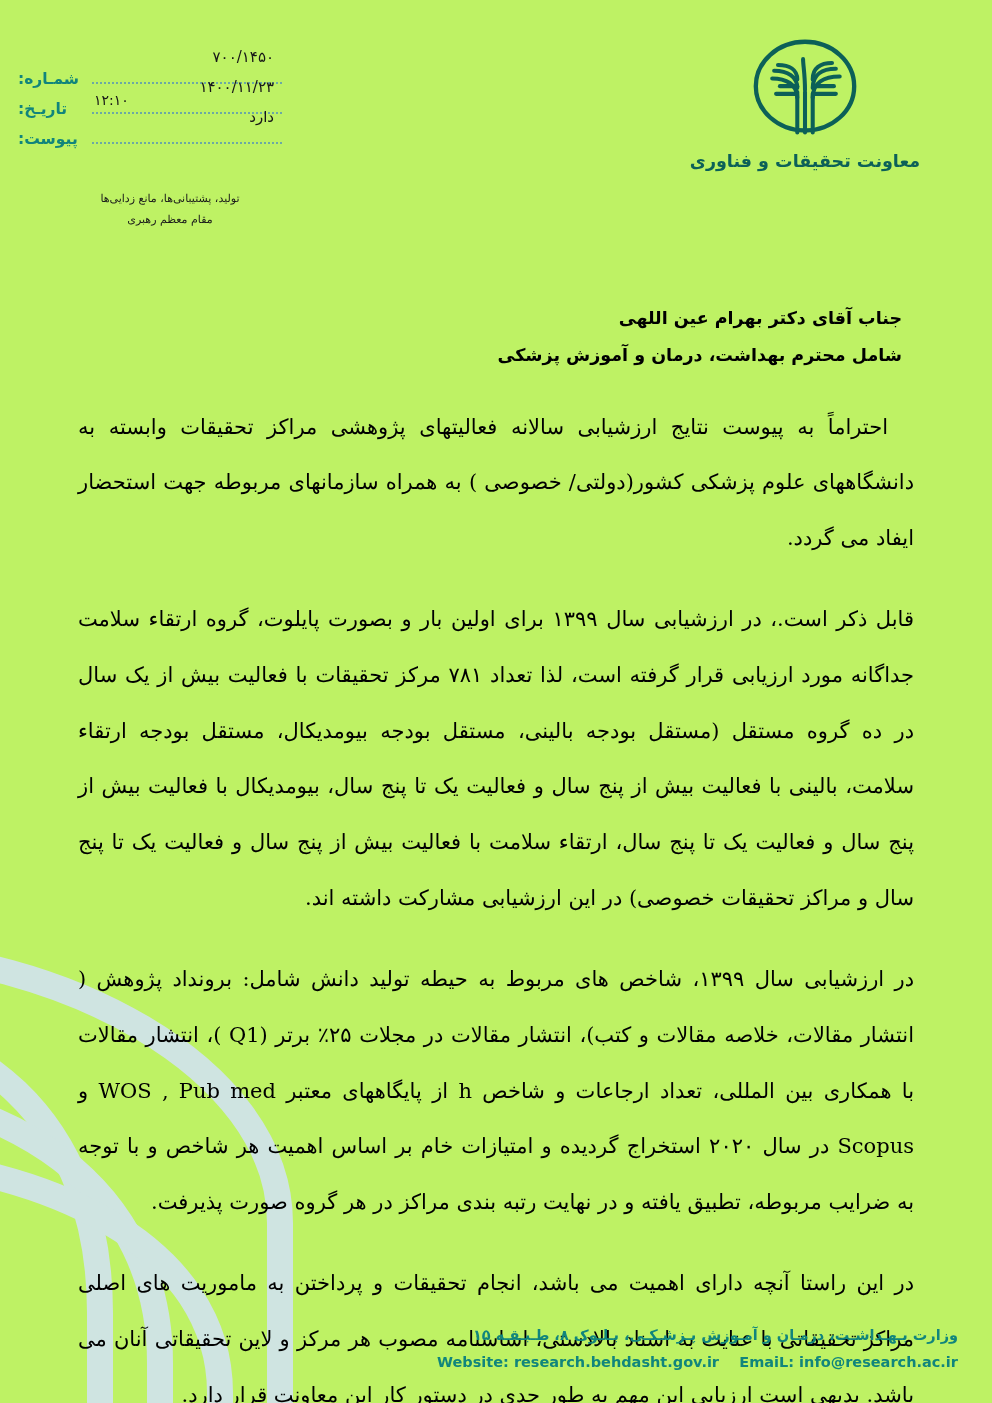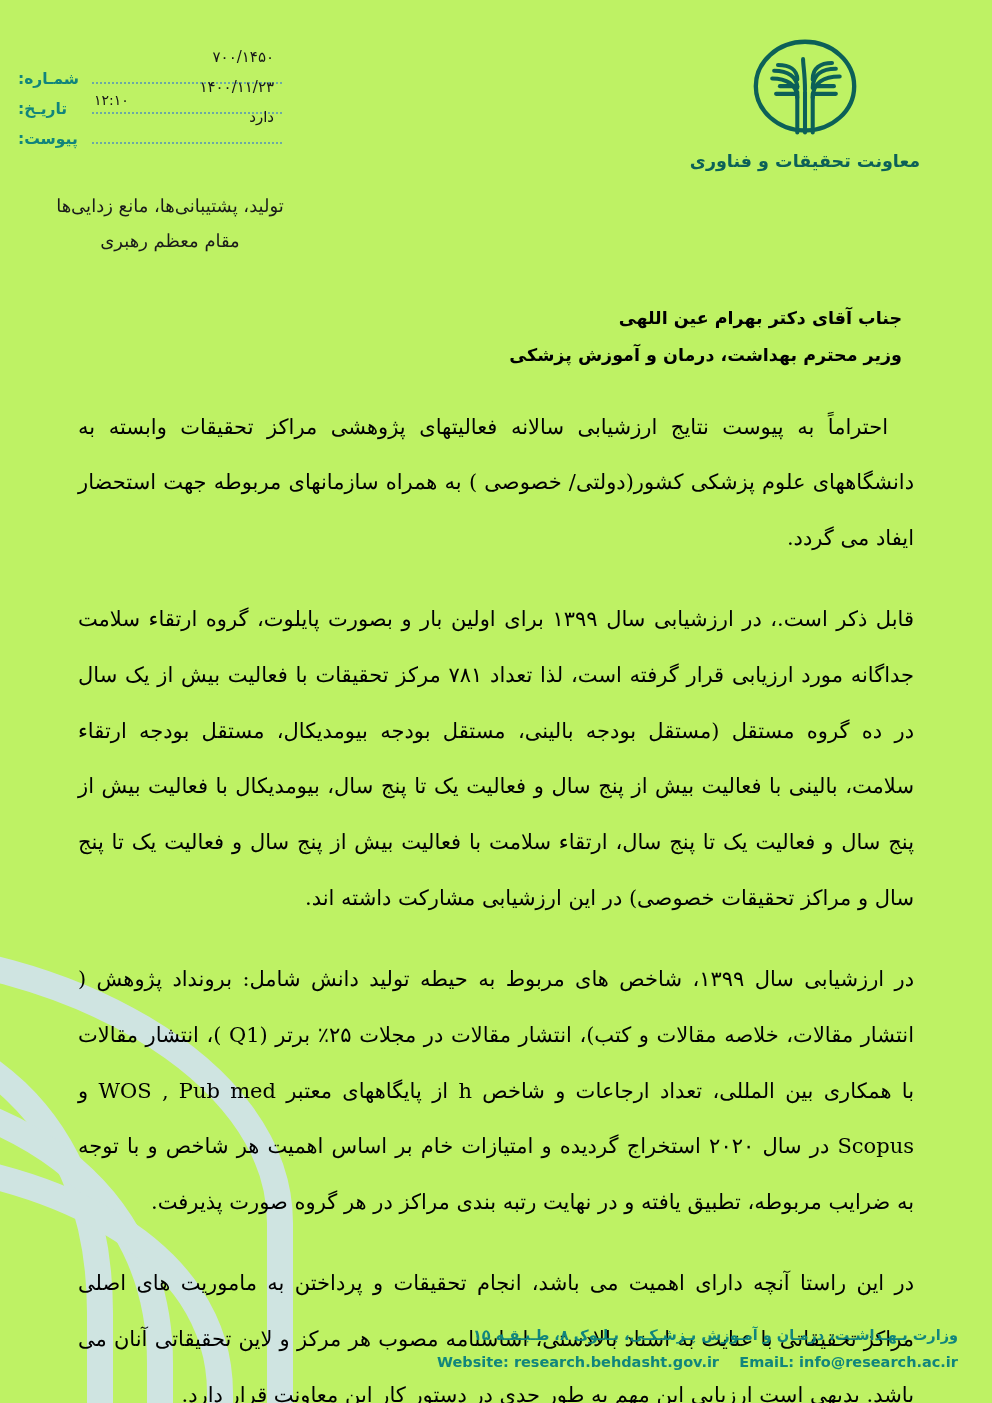--- a/index.html
+++ b/index.html
@@ -113,21 +113,21 @@
   }
 
   .slogan {
     position: absolute;
     top: 188px;
     left: 40px;
     width: 260px;
     text-align: center;
     direction: rtl;
     color: #1a1a1a;
-    font-size: 18px;
+    font-size: 11px;
     line-height: 1.95;
     font-family: "DejaVu Serif", "Liberation Serif", serif;
   }
 
   
   .content {
     position: absolute;
     top: 300px;
     right: 78px;
     left: 78px;
@@ -267,21 +267,21 @@
 
     <div class="slogan">
       <div>تولید، پشتیبانی‌ها، مانع زدایی‌ها</div>
       <div>مقام معظم رهبری</div>
     </div>
   </div>
 
   <div class="content">
     <div class="addressee">
       <div>جناب آقای دکتر بهرام عین اللهی</div>
-      <div>وزیر محترم بهداشت، درمان و آموزش پزشکی</div>
+      <div>شامل محترم بهداشت، درمان و آموزش پزشکی</div>
     </div>
 
 
     <p class="para indent">احتراماً به پیوست نتایج ارزشیابی سالانه فعالیتهای پژوهشی مراکز تحقیقات وابسته به دانشگاههای علوم پزشکی کشور(دولتی/ خصوصی ) به همراه سازمانهای مربوطه جهت استحضار ایفاد می گردد.</p>
     <p class="para">قابل ذکر است.، در ارزشیابی سال ۱۳۹۹ برای اولین بار و بصورت پایلوت، گروه ارتقاء سلامت  جداگانه مورد ارزیابی قرار گرفته است، لذا تعداد ۷۸۱ مرکز تحقیقات با فعالیت بیش از یک سال در ده گروه مستقل (مستقل بودجه بالینی، مستقل بودجه بیومدیکال، مستقل بودجه ارتقاء سلامت، بالینی با فعالیت بیش از پنج سال و فعالیت یک تا پنج سال، بیومدیکال با فعالیت بیش از پنج سال و فعالیت یک تا پنج سال، ارتقاء سلامت با فعالیت بیش از پنج سال و فعالیت یک تا پنج سال و مراکز تحقیقات خصوصی) در این ارزشیابی مشارکت داشته اند.</p>
     <p class="para">در ارزشیابی سال ۱۳۹۹، شاخص های مربوط به حیطه تولید دانش شامل: برونداد پژوهش ( انتشار مقالات، خلاصه مقالات و کتب)، انتشار مقالات در مجلات ۲۵٪ برتر (Q1 )، انتشار مقالات با همکاری بین المللی، تعداد ارجاعات و شاخص h از پایگاههای معتبر WOS , Pub med و Scopus در سال ۲۰۲۰ استخراج گردیده و امتیازات خام بر اساس اهمیت هر شاخص و با توجه به ضرایب مربوطه، تطبیق یافته و در نهایت رتبه بندی مراکز در هر گروه صورت پذیرفت.</p>
     <p class="para">در این راستا آنچه دارای اهمیت می باشد، انجام تحقیقات و پرداختن به ماموریت های اصلی مراکز تحقیقاتی با عنایت به اسناد بالادستی، اساسنامه مصوب هر مرکز و لاین تحقیقاتی آنان می باشد. بدیهی است ارزیابی این مهم به طور جدی در دستور کار این معاونت قرار دارد.</p>
   </div>
 
   <div class="footer">

